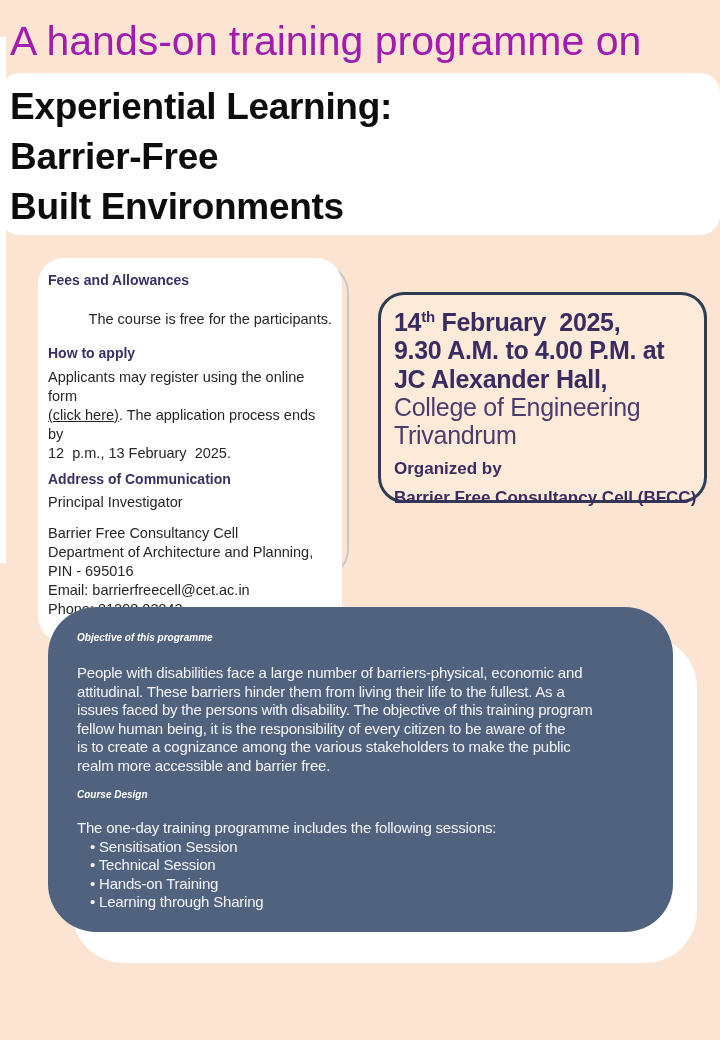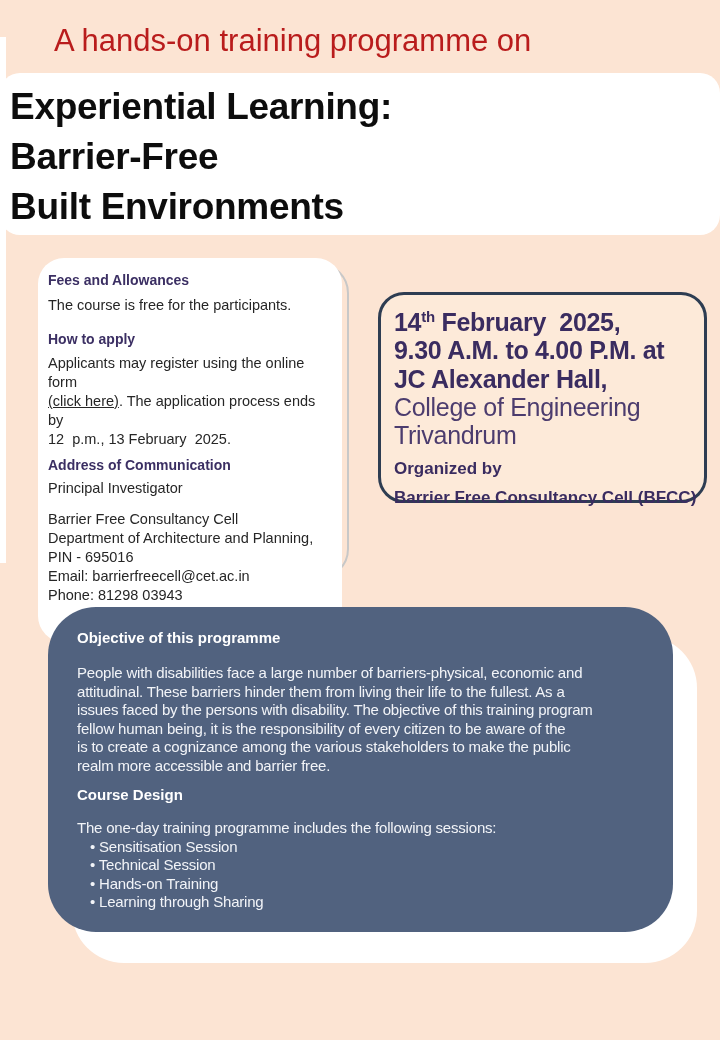--- a/index.html
+++ b/index.html
@@ -1,52 +1,52 @@
 <!DOCTYPE html>
 <html><head>
 <meta charset="utf-8">
 <style>
   html,body{margin:0;padding:0;}
   body{font-family:"Liberation Sans","DejaVu Sans",sans-serif;}
   .page{position:relative;width:720px;height:1040px;background:#fce4d3;overflow:hidden;}
   .page *{box-sizing:border-box;}
 
   
-  .kicker{position:absolute;left:10px;top:22px;font-size:31px;line-height:38px;color:#b91c1c;margin-left:44px;}
+  .kicker{position:absolute;left:10px;top:22px;font-size:41px;line-height:38px;color:#a21caf;}
   .title-block{position:absolute;left:0;top:73px;width:720px;height:162px;background:#ffffff;padding:9px 0 0 10px;border-radius:20px;}
   .title-line{font-weight:bold;font-size:37px;line-height:50px;color:#0d0d0d;letter-spacing:-0.3px;}
   .left-strip{position:absolute;left:0;top:37px;width:6px;height:526px;background:#ffffff;}
 
   
   .info-outline{position:absolute;left:45px;top:263px;width:304px;height:316px;border:2px solid #c8c8c8;border-radius:30px;background:transparent;}
   .info-card{position:absolute;left:38px;top:258px;width:304px;height:384px;background:#ffffff;border-radius:26px;padding:13px 10px 0 10px;}
   .info-card .h{font-weight:bold;font-size:14px;line-height:19px;color:#3b2f63;}
   .info-card .body{font-size:14.5px;line-height:19px;color:#262626;}
-  .mt-fees{margin-top:6px;}
+  .mt-fees{margin-top:20px;text-align:right;}
   .mt-how{margin-top:15px;}
   .mt-apply{margin-top:5px;}
   .mt-addr{margin-top:7px;}
   .mt-pi{margin-top:4px;}
   .mt-block{margin-top:12px;}
   .link{color:#262626;text-decoration:underline;cursor:pointer;}
 
   
   .event-card{position:absolute;left:378px;top:292px;width:329px;height:211px;background:#fdead9;border:3px solid #2e3d52;border-radius:26px;padding:13px 0 0 13px;}
   .ev{font-size:25px;line-height:28.3px;letter-spacing:-0.3px;}
   .ev.bold{font-weight:bold;color:#3a2c60;}
   .ev.reg{font-weight:normal;color:#4c3c6e;}
   .ev sup{font-size:60%;line-height:0;}
   .org{font-weight:bold;font-size:17px;line-height:21px;color:#3a2c60;}
   .org.label{margin-top:9px;}
   .org.organizer{margin-top:8px;}
 
   
   .obj-backdrop{position:absolute;left:72px;top:636px;width:625px;height:327px;background:#ffffff;border-radius:52px;}
   .obj-card{position:absolute;left:48px;top:607px;width:625px;height:325px;background:#51627f;border-radius:48px;padding:21px 30px 0 29px;}
-  .obj-h{font-weight:bold;font-size:15px;line-height:19px;color:#ffffff;}
+  .obj-h{font-weight:bold;font-size:10px;line-height:19px;color:#ffffff;font-style:italic;}
   .obj-h.course{margin-top:10px;}
   .obj-para{margin-top:17px;}
   .obj-para.sessions{margin-top:15px;}
   .pl{font-size:15px;line-height:18.5px;color:#f2f4f8;white-space:nowrap;letter-spacing:-0.2px;}
   .pl.indent{padding-left:13px;}
 </style>
 </head>
 <body>
 
 <div class="page">

